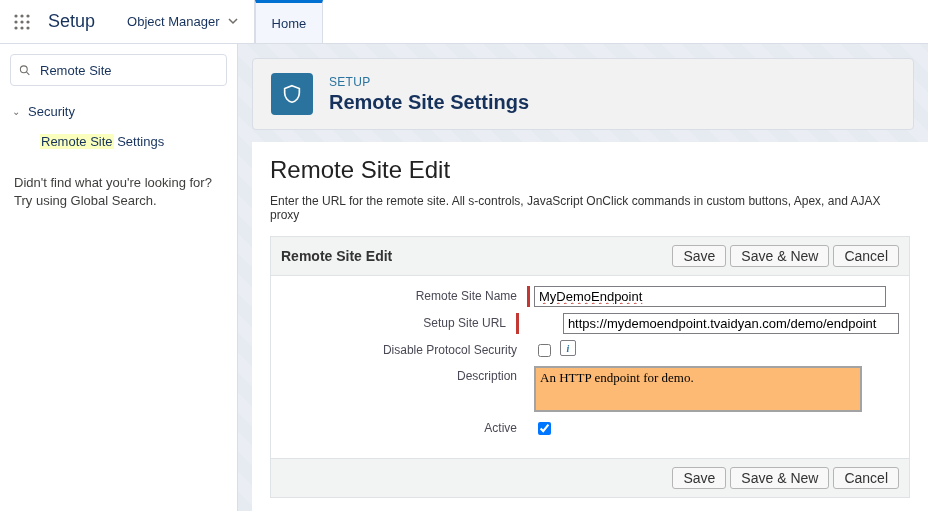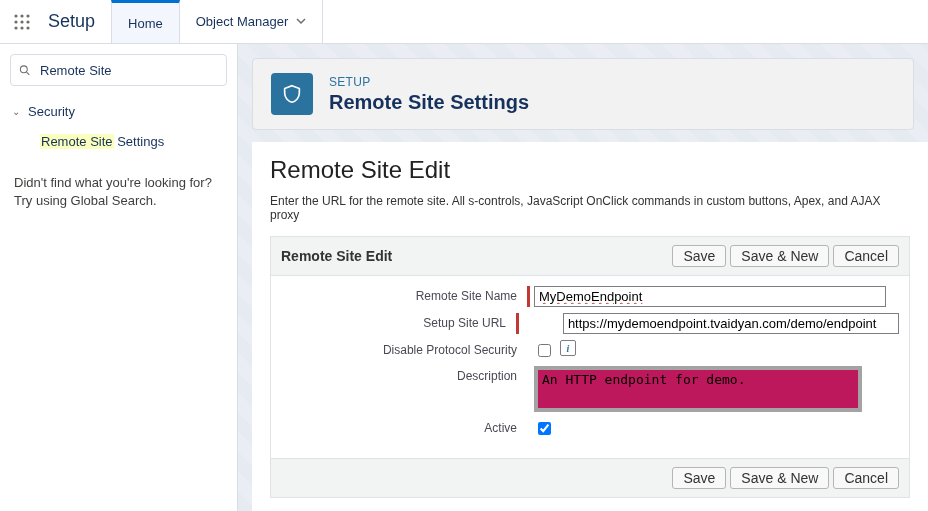--- a/index.html
+++ b/index.html
@@ -132,22 +132,22 @@
   }
   .req-bar {
     width: 3px; align-self: stretch; background: #c23934; margin-right: 4px;
   }
   .formrow input[type=text] {
     font-size: 13px; padding: 2px 4px;
     border: 1px solid #7d7d84; background: #fff;
   }
   .formrow textarea {
     font-size: 13px; padding: 2px 4px;
-    border: 4px solid #a3a3a3; background: #be185d;
-    width: 328px; height: 46px; resize: none;
+    border: 2px solid #a3a3a3; background: #fdba74;
+    width: 328px; height: 46px; resize: none; font-family: Liberation Serif, serif;
   }
   .formrow input[type=checkbox] { margin-top: 4px; }
   .info-icn {
     display: inline-flex; width: 16px; height: 16px; border: 1px solid #7d7d84;
     border-radius: 2px; align-items: center; justify-content: center;
     font-size: 10px; font-weight: 700; color: #2a739e; margin-left: 6px;
     font-family: Georgia, serif; font-style: italic;
   }
   .panel-foot {
     display: flex; justify-content: flex-end; gap: 4px;
@@ -171,30 +171,30 @@
         <circle cx="15" cy="3" r="1.6"></circle>
         <circle cx="3" cy="9" r="1.6"></circle>
         <circle cx="9" cy="9" r="1.6"></circle>
         <circle cx="15" cy="9" r="1.6"></circle>
         <circle cx="3" cy="15" r="1.6"></circle>
         <circle cx="9" cy="15" r="1.6"></circle>
         <circle cx="15" cy="15" r="1.6"></circle>
       </svg>
   </div>
   <div class="app-title">Setup</div>
-  <div class="tab first active">
-    <span>Home</span>
-  </div>
   <div class="tab">
     <span>Object Manager</span>
     <span class="chev">
       <svg width="10" height="10" viewBox="0 0 10 10">
           <path d="M1 3 L5 7 L9 3" fill="none" stroke="currentColor" stroke-width="1.5"></path>
         </svg>
     </span>
+  </div>
+  <div class="tab first active">
+    <span>Home</span>
   </div>
 </div>
 
 <div class="body">
 
   <div class="sidebar">
     <div class="search-wrap">
       <div class="search-box">
         <svg viewBox="0 0 16 16">
             <circle cx="7" cy="7" r="5" fill="none" stroke="currentColor" stroke-width="1.5"></circle>

